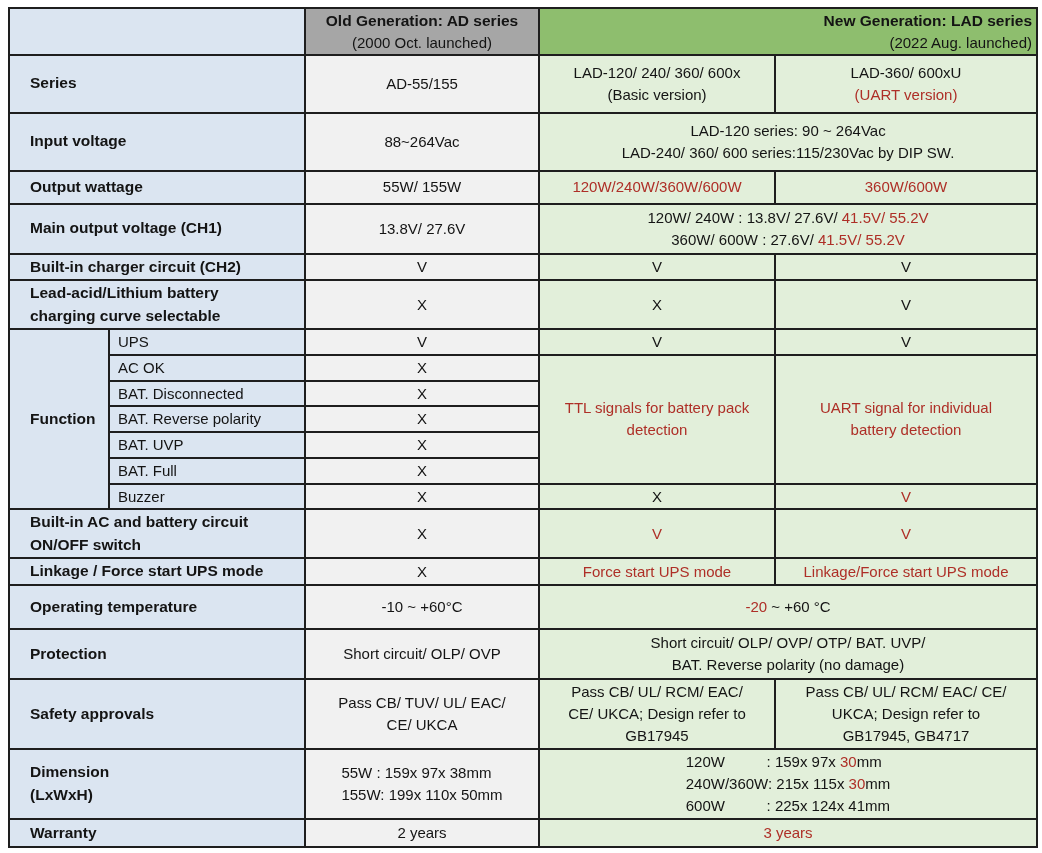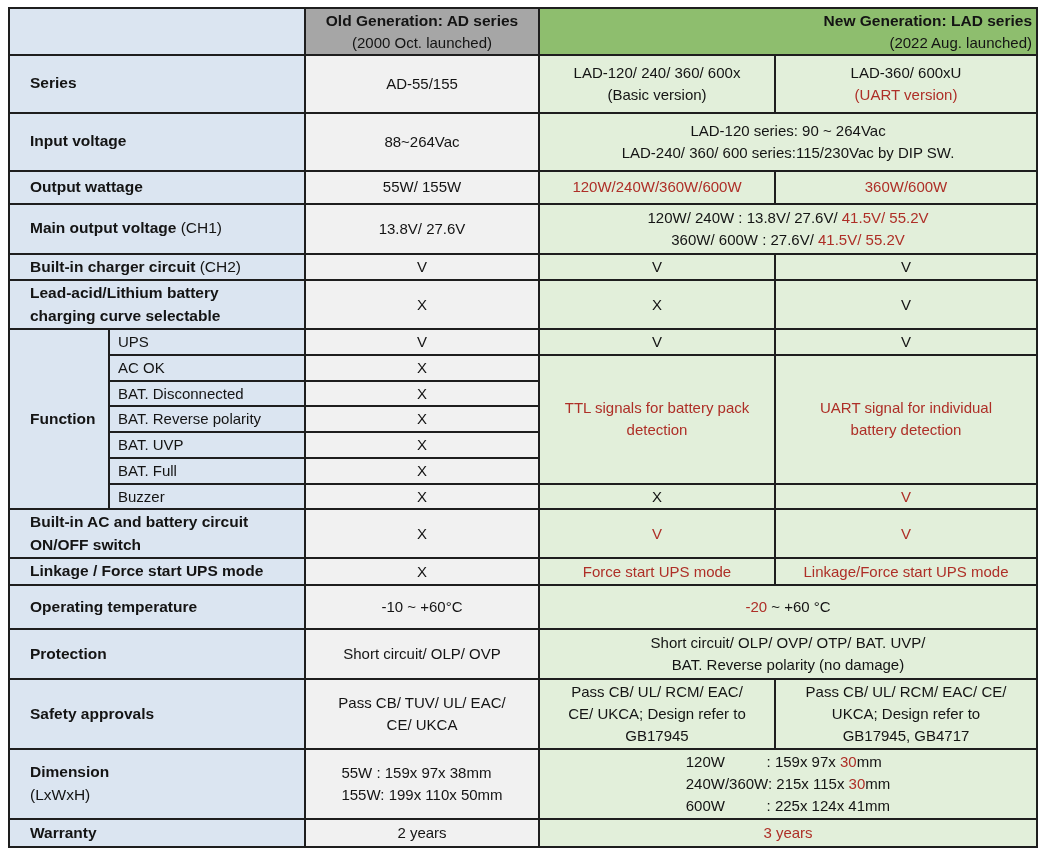--- a/index.html
+++ b/index.html
@@ -44,21 +44,21 @@
     padding-left:8px;
   }
   td.corner{background:var(--blue);}
   td.oldv{background:var(--old-bg);}
   td.newv{background:var(--new-bg);}
   td.hdr-old{background:var(--old-hdr);}
   td.hdr-new{background:var(--new-hdr);text-align:right;}
   .hdr-title{font-weight:700;font-size:15.5px;line-height:1.4;}
   .hdr-sub{font-weight:400;font-size:15px;line-height:1.4;}
   .seg-red{color:var(--red);}
-  .seg-plain{font-weight:400;}
+  .seg-plain{font-weight:700;}
   .pre-block{display:inline-block;text-align:left;white-space:pre;}
   
   .h-hdr{height:46px}.h-series{height:58px}.h-input{height:58px}
   .h-watt{height:33px}.h-mainv{height:50px}.h-chg{height:22px}
   .h-curve{height:44px}.h-fn{height:22px}.h-acsw{height:48px}
   .h-link{height:16px}.h-temp{height:44px}.h-prot{height:50px}
   .h-safe{height:70px}.h-dim{height:70px}.h-warr{height:28px}
 </style>
 </head>
 <body>

